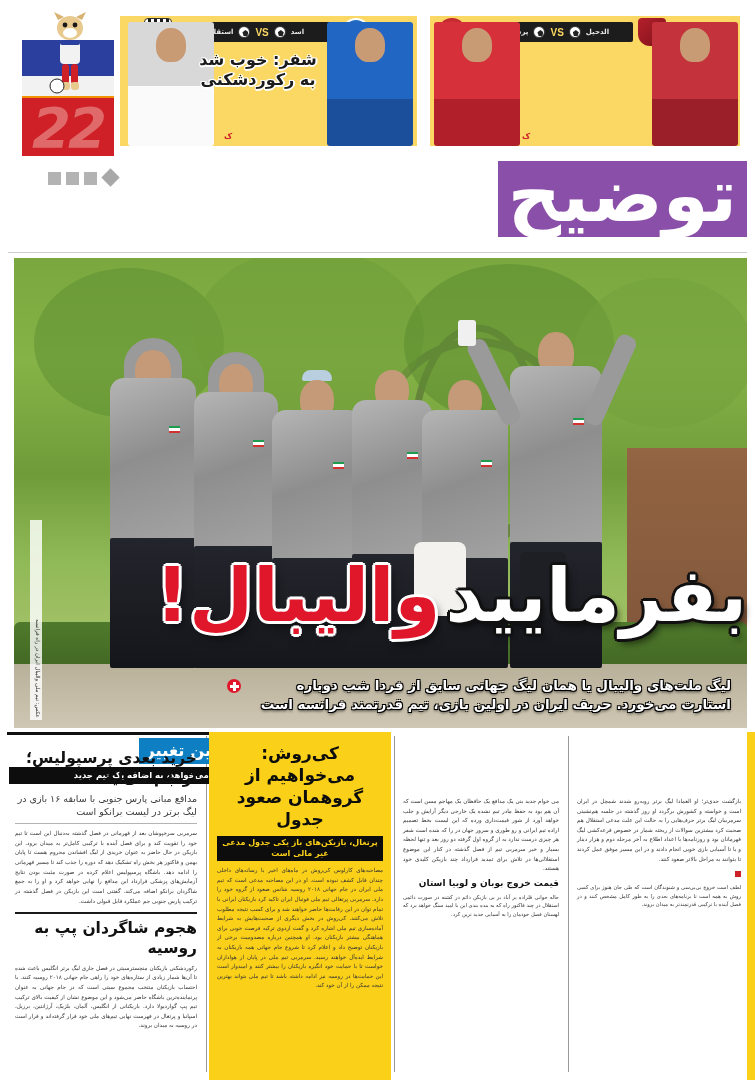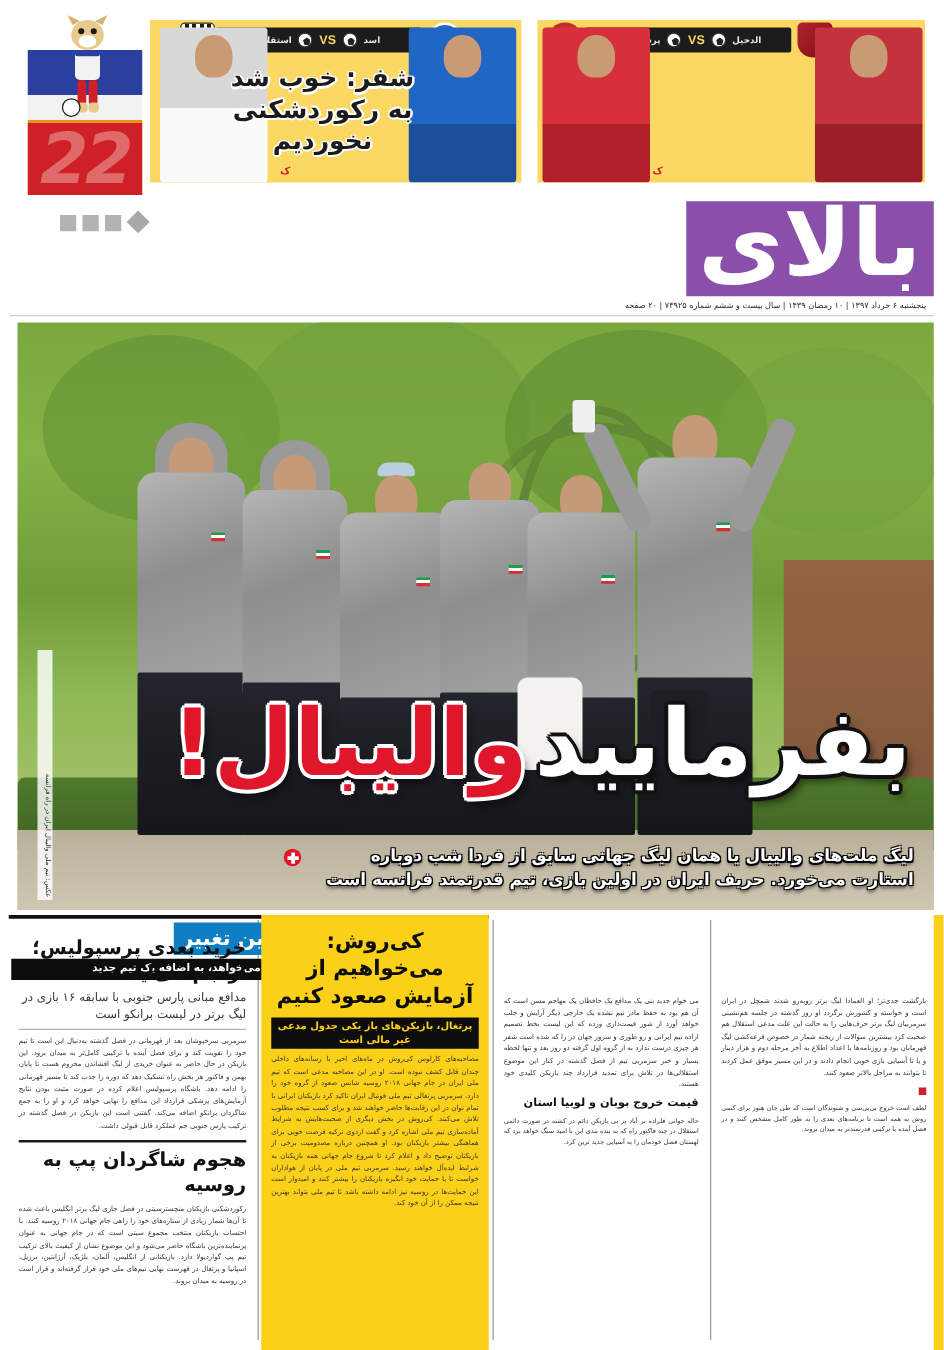--- a/index.html
+++ b/index.html
@@ -43,21 +43,21 @@
   .crest-esteghlal { left: 222px; background: radial-gradient(circle at 50% 40%, #2e7fd4, #1559a8);
                      border-radius: 50%; border: 2px solid #fff; }
   .crest-alsadd { left: 24px; background: repeating-linear-gradient(90deg,#fff 0 3px,#1a1a1a 3px 6px);
                   border: 1px solid #333; }
   .crest-persepolis { left: 8px; background: radial-gradient(circle at 50% 40%, #e23b3b, #a01620);
                       border-radius: 50% 50% 45% 45%; }
   .crest-duhail { left: 208px; background: linear-gradient(135deg,#b5202c,#7d1119);
                   border-radius: 4px 4px 12px 12px; }
 
   .adtext { position: absolute; top: 34px; width: 180px; text-align: center; direction: rtl;
-            line-height: 1.26; font-weight: bold; font-size: 20px; color: #1b1b1b;
+            line-height: 1.26; font-weight: bold; font-size: 16px; color: #1b1b1b;
             text-shadow: -1px -1px 0 #fff, 1px -1px 0 #fff, -1px 1px 0 #fff, 1px 1px 0 #fff,
                           0 2px 0 #fff, 2px 0 0 #fff; }
   .ad-left  .adtext { left: 48px; }
   .ad-right .adtext { left: 34px; }
 
   .adplayer { position: absolute; bottom: 0; width: 86px; height: 124px; border-radius: 3px; }
   .p-alsadd   { left: 8px;   background: linear-gradient(#d8d8d8 0 52%, #fafafa 52% 100%); }
   .p-esteghlal{ right: 4px;  background: linear-gradient(#2266c4 0 62%, #1b4f9c 62% 100%); }
   .p-persepolis{ left: 4px;  background: linear-gradient(#d6303a 0 62%, #b01f2a 62% 100%); }
   .p-duhail   { right: 2px;  background: linear-gradient(#c4323c 0 62%, #9b1f28 62% 100%); }
@@ -111,21 +111,21 @@
             background: linear-gradient(#1f9d4e 33%, #fff 33% 66%, #d43030 66%); }
   .p-cap { position: absolute; left: 50%; transform: translateX(-50%); width: 30px; height: 11px;
            background: #b9cfe0; border-radius: 10px 10px 3px 3px; }
 
   .photo-credit { position: absolute; left: 16px; top: 262px; width: 12px; height: 200px;
                   writing-mode: vertical-rl; text-orientation: mixed; direction: rtl;
                   font-size: 5.5px; color: #2c2c2c; background: rgba(255,255,255,.82);
                   padding: 2px 1px; }
 
   
-  .headline { position: absolute; right: 26px; top: 560px; direction: rtl; text-align: right;
+  .headline { position: absolute; right: 8px; top: 560px; direction: rtl; text-align: right;
               white-space: nowrap; }
   .hl-white { font-size: 74px; font-weight: bold; color: #ffffff; line-height: .96;
               text-shadow: 2px 2px 0 #111, -2px 2px 0 #111, 2px -2px 0 #111, -2px -2px 0 #111,
                            0 3px 0 #111, 3px 0 0 #111, 0 -3px 0 #111, -3px 0 0 #111, 4px 5px 7px rgba(0,0,0,.55); }
   .hl-red { font-size: 74px; font-weight: bold; color: #e0162b; line-height: .96;
             text-shadow: 2px 2px 0 #fff, -2px 2px 0 #fff, 2px -2px 0 #fff, -2px -2px 0 #fff,
                          0 3px 0 #fff, 3px 0 0 #fff, 0 -3px 0 #fff, -3px 0 0 #fff, 4px 6px 8px rgba(0,0,0,.5); }
   .hl-sub { position: absolute; right: 24px; top: 676px; width: 492px; direction: rtl;
             text-align: right; font-size: 13.5px; font-weight: bold; color: #ffffff; line-height: 1.38;
             text-shadow: 1px 1px 0 #000, -1px 1px 0 #000, 1px -1px 0 #000, -1px -1px 0 #000,
@@ -236,21 +236,20 @@
       <div class="crest crest-esteghlal"></div>
       <div class="adplayer p-alsadd">
         <div class="head-blob"></div>
       </div>
       <div class="adplayer p-esteghlal">
         <div class="head-blob"></div>
       </div>
       <div class="adtext">
         <div>شفر: خوب شد</div>
         <div>به رکوردشکنی</div>
-        <div>نخوردیم</div>
       </div>
       <div class="ad-logo">ک</div>
     </div>
 
     <div class="ad ad-right">
       <div class="vsbar">
         <span class="tname">الدحیل</span>
         <span class="ball"></span>
         <span class="vs-word">VS</span>
         <span class="ball"></span>
@@ -263,28 +262,27 @@
       </div>
       <div class="adplayer p-duhail">
         <div class="head-blob"></div>
       </div>
       <div class="ad-logo">ک</div>
     </div>
   </div>
 
   <div class="masthead">
     <div class="mast-ham">
-      <span class="mtxt">بالای</span>
+      <span class="mtxt">توضیح</span>
     </div>
     <div class="mast-diamond"></div>
     <div class="mast-sq sq1"></div>
     <div class="mast-sq sq2"></div>
     <div class="mast-sq sq3"></div>
   </div>
-  <div class="dateline">پنجشنبه ۶ خرداد ۱۳۹۷ | ۱۰ رمضان ۱۴۳۹ | سال بیست و ششم شماره ۷۳۹۲۵ | ۲۰ صفحه</div>
   <div class="mast-rule"></div>
 
   <div class="photo">
     <svg class="rings" viewBox="0 0 240 250">
       <ellipse cx="120" cy="120" rx="96" ry="96" fill="none" stroke="#2c2c2c" stroke-width="8"></ellipse>
       <ellipse cx="120" cy="120" rx="62" ry="110" fill="none" stroke="#2c2c2c" stroke-width="7"></ellipse>
     </svg>
     <div class="building"></div>
     <div class="hedge"></div>
     <div class="path"></div>
@@ -382,21 +380,21 @@
     </div>
 
     <div style="position:absolute; right:366px; top:6px; width:380px; text-align:right; direction:rtl;">
       <span class="blue-head">استقلال جدید با کمترین تغییر</span>
       <span class="blue-sub">شفر در هر یک از خطوط زمین یک بازیکن می‌خواهد، به اضافه یک تیم جدید</span>
     </div>
 
     <div class="col col-yellow">
       <div class="y-head">
         <div>کی‌روش: می‌خواهیم از</div>
-        <div>آزمایش صعود کنیم</div>
+        <div>گروهمان صعود جدول</div>
       </div>
       <div class="y-sub">پرتغال، بازیکن‌های باز یکی جدول مدعی غیر مالی است</div>
       <div class="body-copy">مصاحبه‌های کارلوس کی‌روش در ماه‌های اخیر با رسانه‌های داخلی چندان قابل کشف نبوده است. او در این مصاحبه مدعی است که تیم ملی ایران در جام جهانی ۲۰۱۸ روسیه شانس صعود از گروه خود را دارد. سرمربی پرتغالی تیم ملی فوتبال ایران تاکید کرد بازیکنان ایرانی با تمام توان در این رقابت‌ها حاضر خواهند شد و برای کسب نتیجه مطلوب تلاش می‌کنند. کی‌روش در بخش دیگری از صحبت‌هایش به شرایط آماده‌سازی تیم ملی اشاره کرد و گفت اردوی ترکیه فرصت خوبی برای هماهنگی بیشتر بازیکنان بود. او همچنین درباره مصدومیت برخی از بازیکنان توضیح داد و اعلام کرد تا شروع جام جهانی همه بازیکنان به شرایط ایده‌آل خواهند رسید. سرمربی تیم ملی در پایان از هواداران خواست تا با حمایت خود انگیزه بازیکنان را بیشتر کنند و امیدوار است این حمایت‌ها در روسیه نیز ادامه داشته باشد تا تیم ملی بتواند بهترین نتیجه ممکن را از آن خود کند.</div>
     </div>
 
     <div class="col col-left">
       <div class="l-head">خرید بعدی پرسپولیس؛ از جم می‌آید</div>
       <div class="l-sub">مدافع مبانی پارس جنوبی با سابقه ۱۶ بازی در لیگ برتر در لیست برانکو است</div>
       <hr class="hr-thin">
       <div class="body-copy">سرمربی سرخپوشان بعد از قهرمانی در فصل گذشته به‌دنبال این است تا تیم خود را تقویت کند و برای فصل آینده با ترکیبی کامل‌تر به میدان برود. این بازیکن در حال حاضر به عنوان خریدی از لیگ افشاندن محروم هست تا پایان بهمن و فاکتور هر بخش راه تشکیک دهد که دوره را جذب کند تا مسیر قهرمانی را ادامه دهد. باشگاه پرسپولیس اعلام کرده در صورت مثبت بودن نتایج آزمایش‌های پزشکی قرارداد این مدافع را نهایی خواهد کرد و او را به جمع شاگردان برانکو اضافه می‌کند. گفتنی است این بازیکن در فصل گذشته در ترکیب پارس جنوبی جم عملکرد قابل قبولی داشت.</div>

